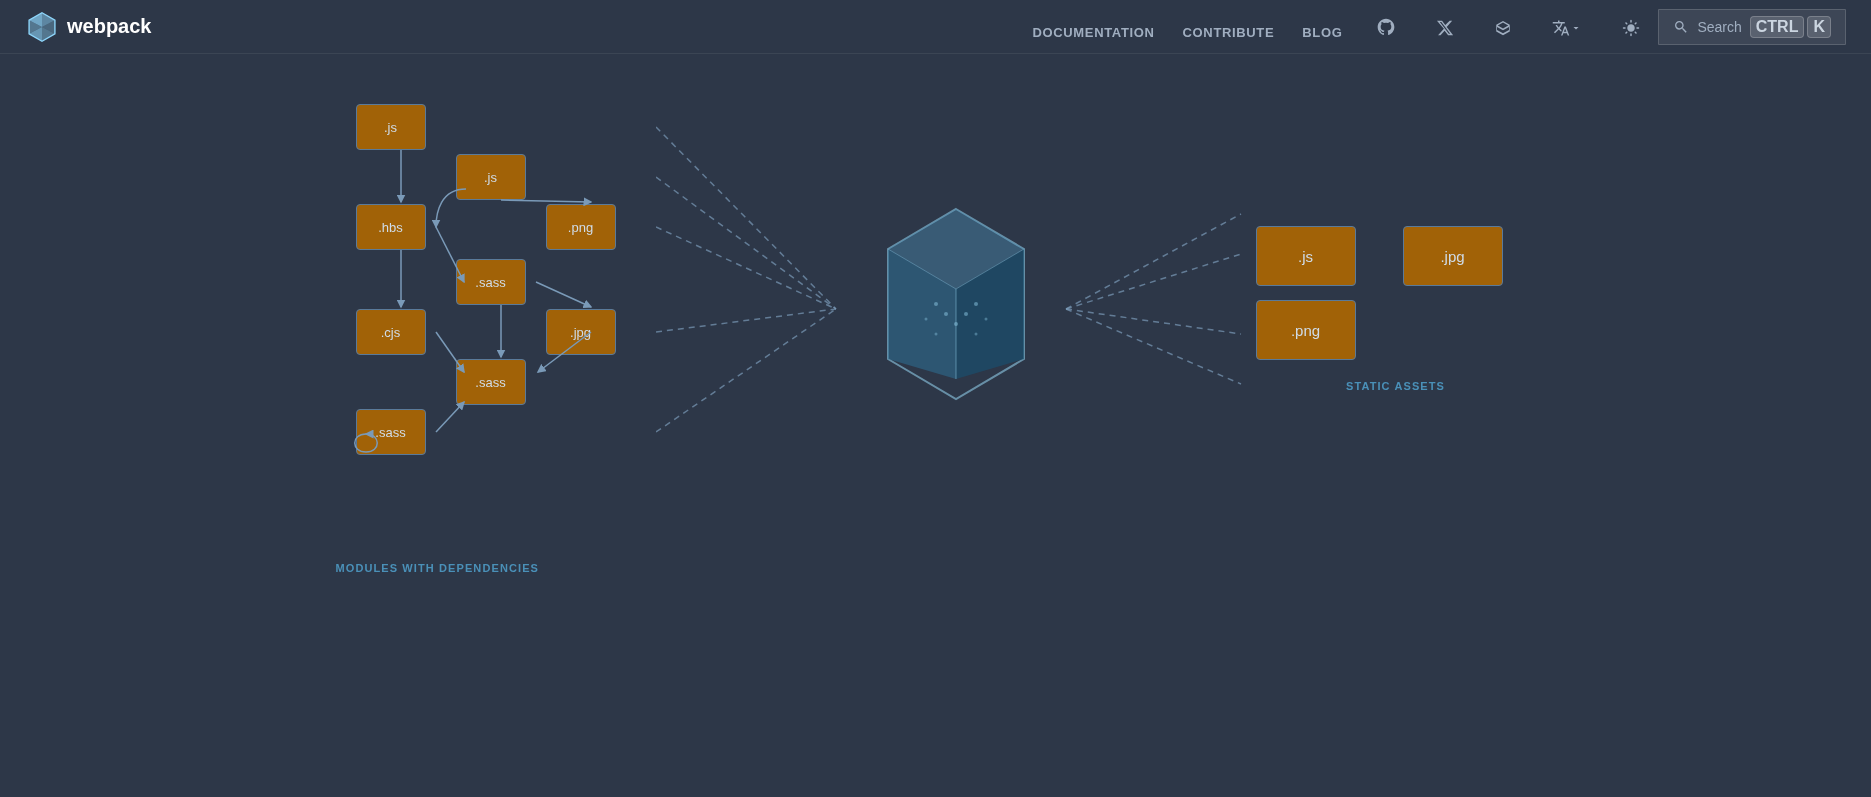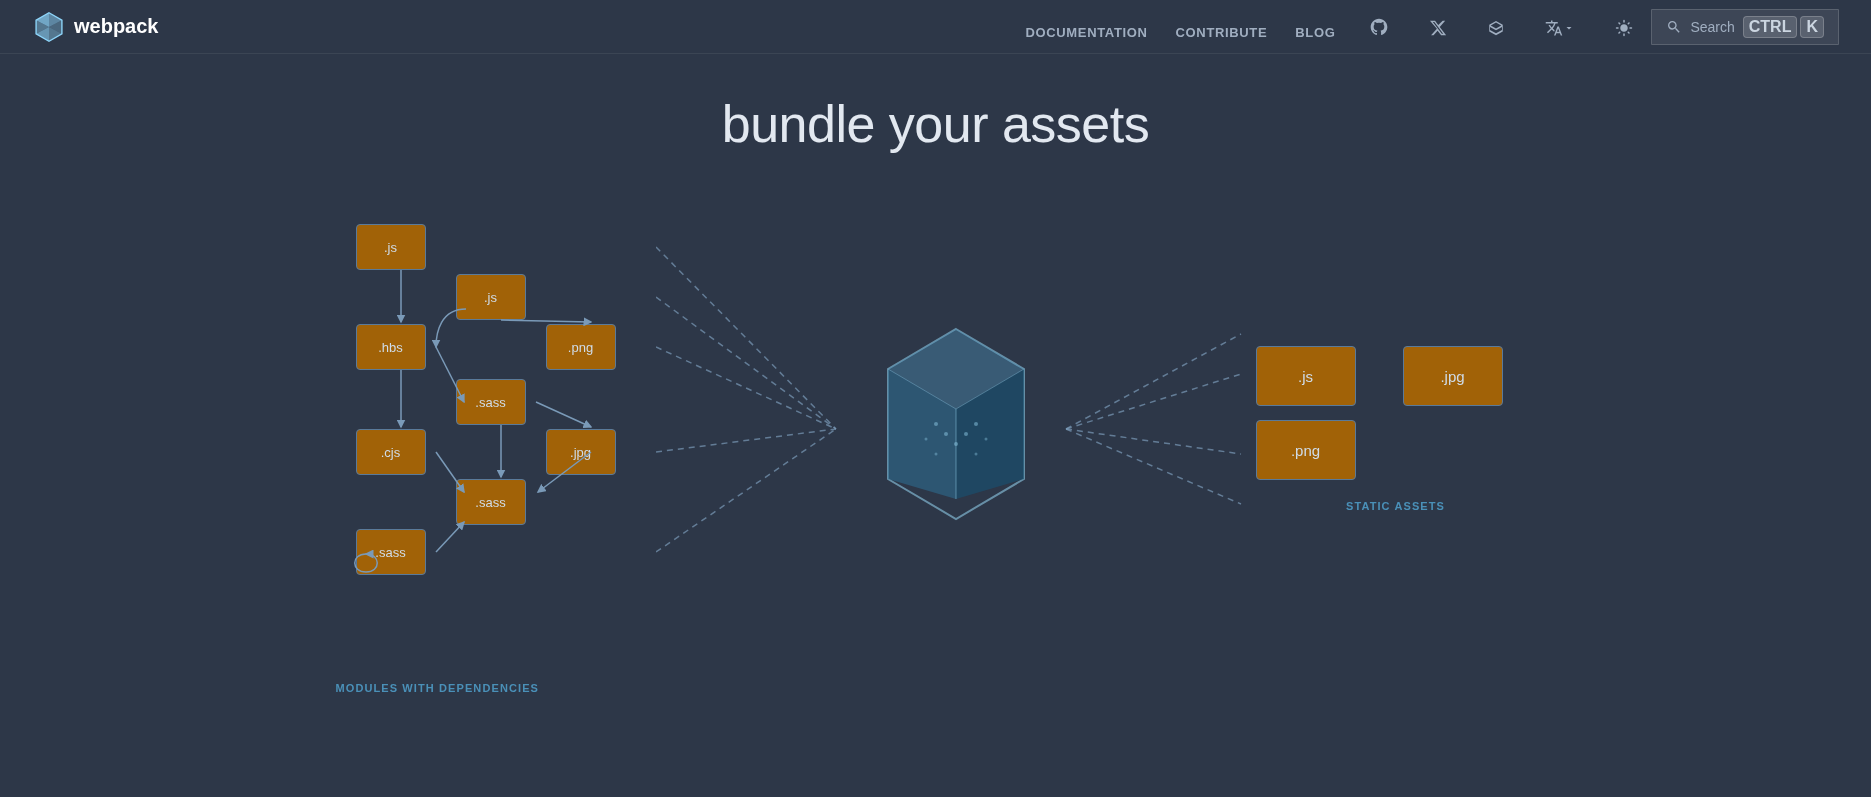--- a/index.html
+++ b/index.html
@@ -8,21 +8,21 @@
       font-family: -apple-system, BlinkMacSystemFont, 'Segoe UI', sans-serif;
       color: #e2e8f0;
       min-height: 797px;
       overflow: hidden;
     }
 
     
     nav {
       display: flex;
       align-items: center;
-      padding: 0 32px;
+      padding: 0 25px;
       height: 54px;
       background: #2d3748;
       border-bottom: 1px solid rgba(255,255,255,0.07);
       position: relative;
       z-index: 10;
     }
     .nav-logo {
       display: flex;
       align-items: center;
       gap: 8px;
@@ -277,21 +277,20 @@
     </svg>
     <span>Search</span>
     <div class="kbd-hint">
       <span class="kbd">CTRL</span>
       <span class="kbd">K</span>
     </div>
   </button>
 </nav>
 
 <div class="main">
-  <h1 class="hero-title">bundle your  assets</h1>
 
   <div class="diagram">
 
     <div class="modules-section">
 
       <div class="file-box" style="left:20px; top:10px;">.js</div>
       <div class="file-box" style="left:120px; top:60px;">.js</div>
       <div class="file-box" style="left:20px; top:110px;">.hbs</div>
       <div class="file-box" style="left:210px; top:110px;">.png</div>
       <div class="file-box" style="left:120px; top:165px;">.sass</div>

